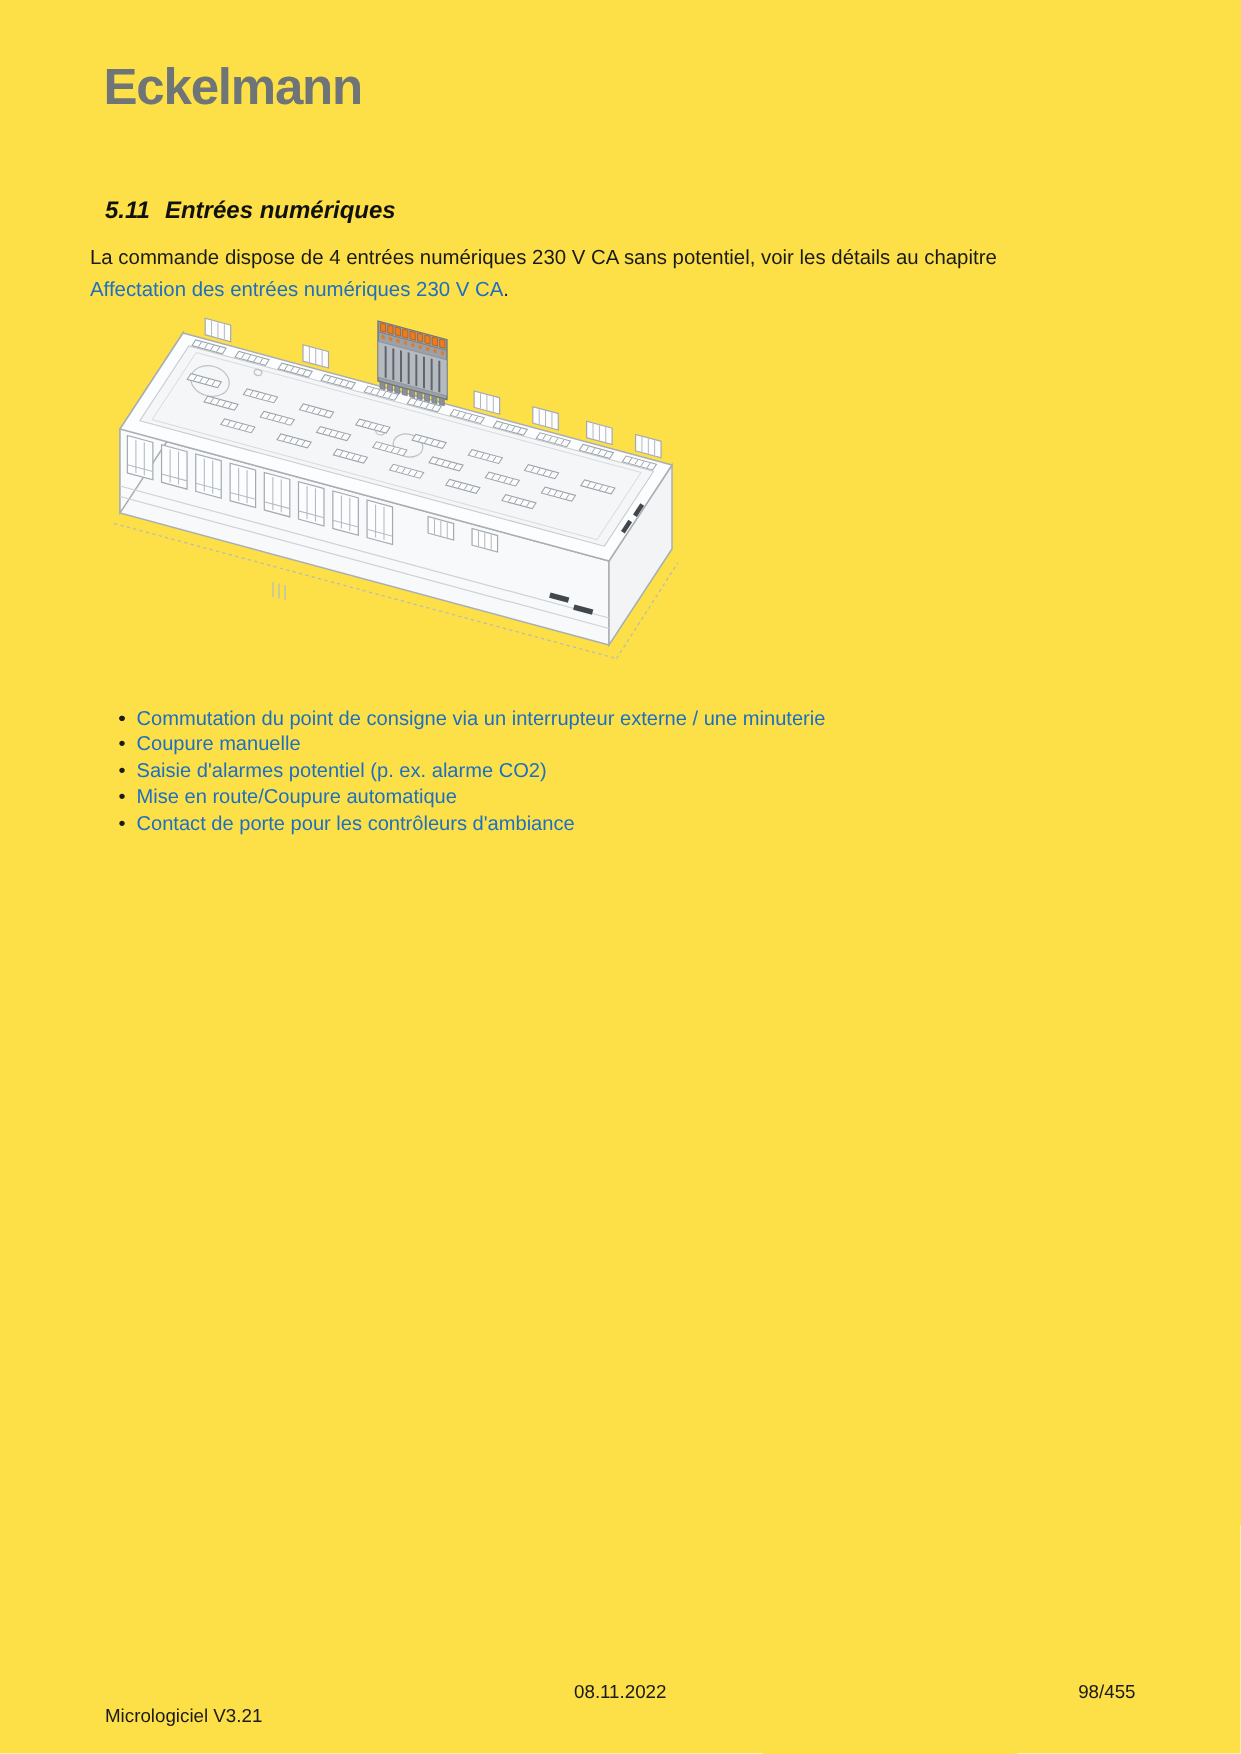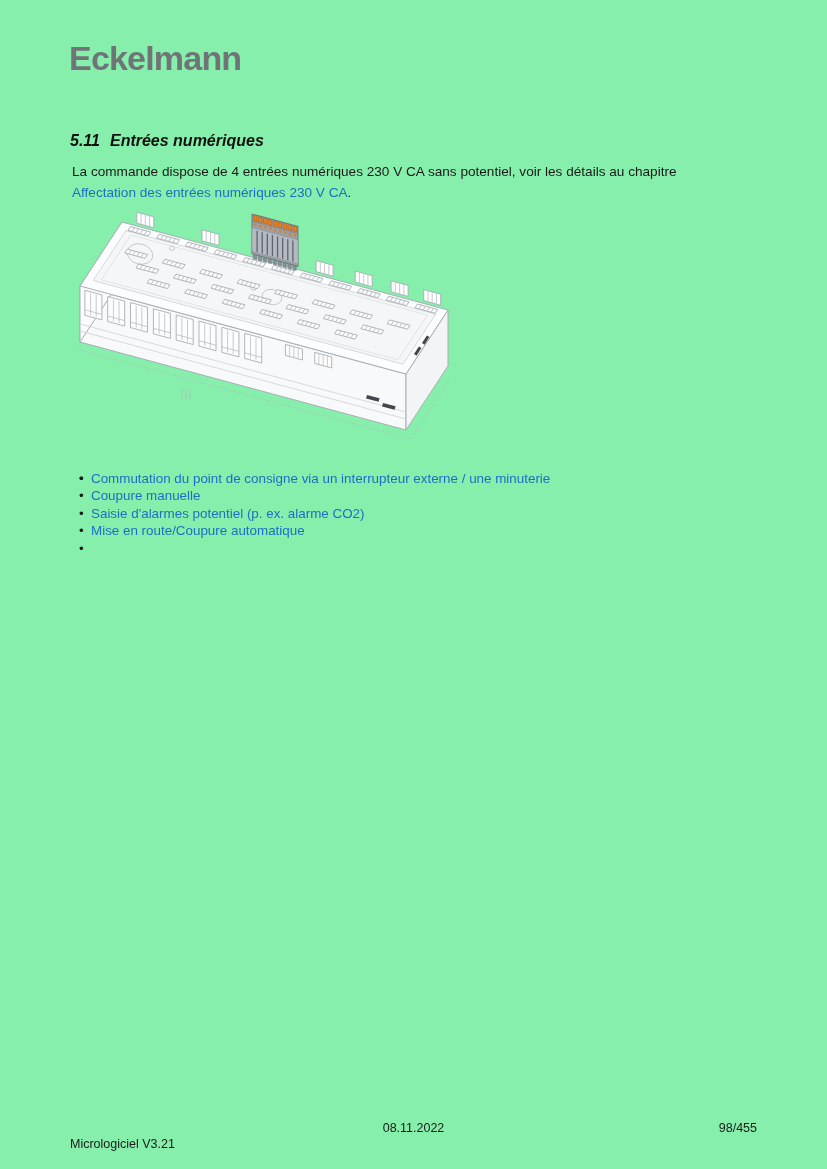--- a/index.html
+++ b/index.html
@@ -1,32 +1,32 @@
 <!DOCTYPE html>
 <html><head>
 <meta charset="utf-8">
 <style>
   html,body{margin:0;padding:0;background:#ffffff;}
   .page{
-    position:relative;width:827px;height:1169px;background:#86efac;
+    position:relative;width:827px;height:1169px;background:#fde047;
     font-family:"Liberation Sans","DejaVu Sans",sans-serif;color:#1a1a1a;
     overflow:hidden;
   }
   .logo{
     position:absolute;left:69px;top:40px;
     font-size:34px;font-weight:700;letter-spacing:-0.8px;
     color:#6f7477;line-height:36px;
   }
   .heading{
     position:absolute;left:70px;top:131px;margin:0;
     font-size:16px;font-weight:700;color:#111;
     display:flex;gap:10px;line-height:20px;font-style:italic;
   }
   .intro{
-    position:absolute;left:72px;top:161px;width:690px;margin:0;
+    position:absolute;left:60px;top:161px;width:690px;margin:0;
     font-size:13.6px;line-height:21px;color:#1a1a1a;
   }
   .blue-link{color:#1c6fc2;text-decoration:none;cursor:pointer;}
   .figure{position:absolute;left:70px;top:202px;width:392px;height:262px;}
   .bullets{
     position:absolute;left:70px;top:470px;margin:0;padding:0;
     list-style:none;font-size:13.4px;line-height:17.4px;
   }
   .bullets li{position:relative;padding-left:21px;}
   .bullets .marker{position:absolute;left:9px;color:#1a1a1a;}
@@ -313,21 +313,21 @@
       </g>
     </svg>
   </div>
 
   <ul class="bullets">
     <li><span class="marker">•</span></li>
     <li><span class="marker">•</span><a class="blue-link">Commutation du point de consigne via un interrupteur externe / une minuterie</a></li>
     <li><span class="marker">•</span><a class="blue-link">Coupure manuelle</a></li>
     <li><span class="marker">•</span><a class="blue-link">Saisie d'alarmes potentiel (p. ex. alarme CO2)</a></li>
     <li><span class="marker">•</span><a class="blue-link">Mise en route/Coupure automatique</a></li>
-    <li><span class="marker">•</span></li>
+    <li><span class="marker">•</span><a class="blue-link">Contact de porte pour les contrôleurs d'ambiance</a></li>
   </ul>
 
   <div class="footer">
     <span class="f-left">Micrologiciel V3.21</span>
     <span class="f-center">08.11.2022</span>
     <span class="f-right">98/455</span>
   </div>
 
 </div>
 

